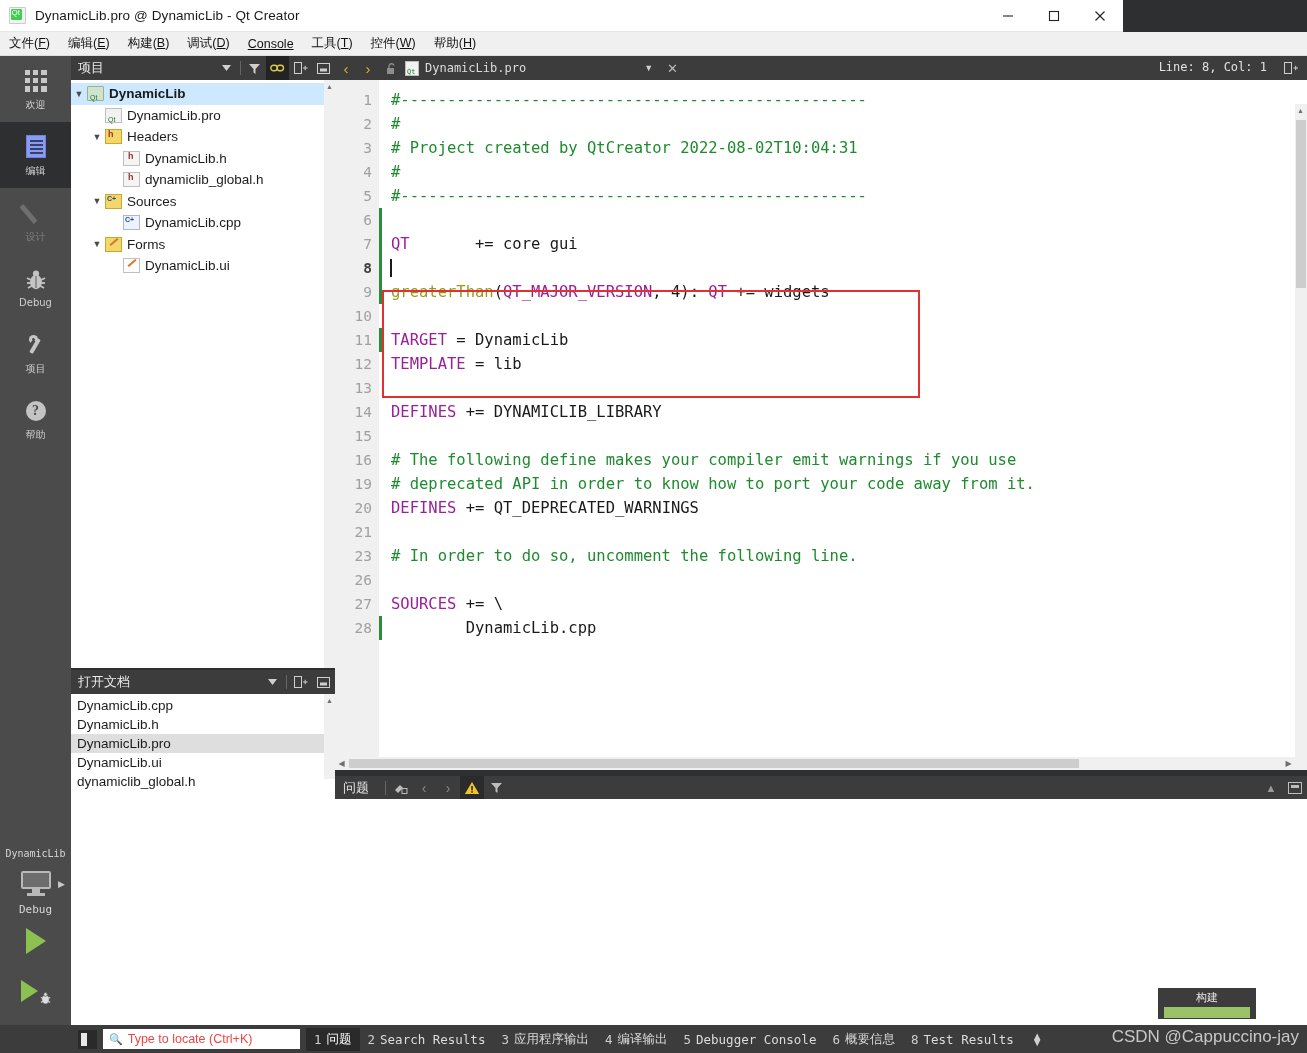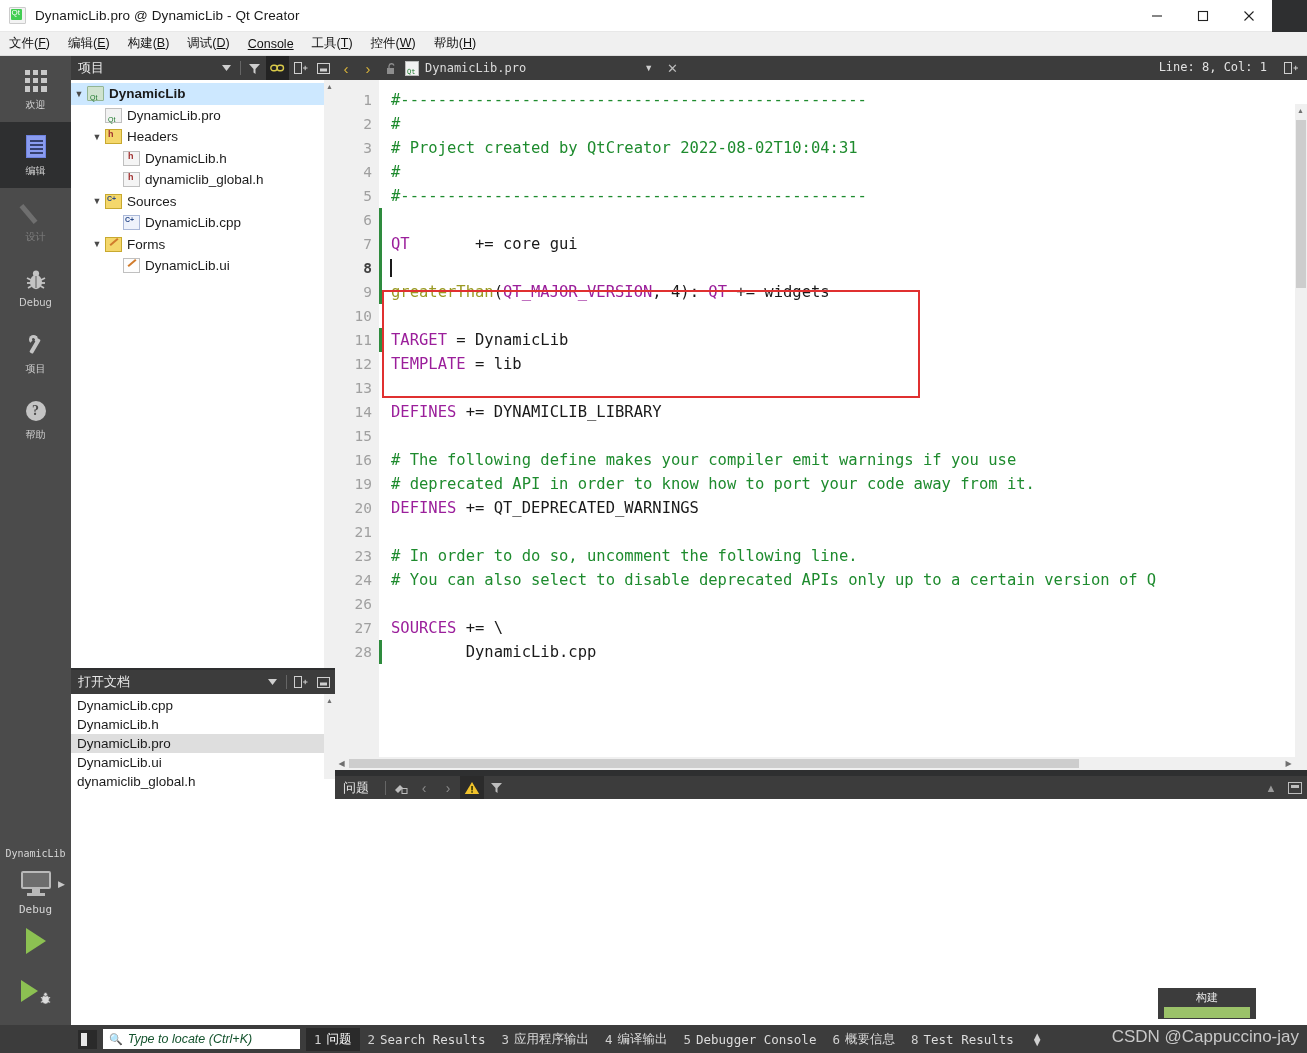--- a/index.html
+++ b/index.html
@@ -6,21 +6,21 @@
   html, body {
     width: 1307px; height: 1053px;
     font-family: "Liberation Sans", sans-serif;
     overflow: hidden;
     background: #ffffff;
   }
   #app { position: relative; width: 1307px; height: 1053px; background: #2e2f30; }
 
   
   .titlebar {
-    position: absolute; left: 0; top: 0; width: 1272px; height: 32px;
+    position: absolute; left: 0; top: 0; width: 1123px; height: 32px;
     background: #ffffff; display: flex; align-items: center;
     border-bottom: 1px solid #e8e8e8;
   }
   .app-icon {
     width: 17px; height: 17px; margin-left: 9px; position: relative;
     background: #f3f3f3; border: 1px solid #cccccc; border-radius: 1px;
   }
   .app-icon::before {
     content: ""; position: absolute; left: 1px; top: 1px;
     width: 11px; height: 11px; background: #41cd52; border-radius: 1px;
@@ -227,21 +227,21 @@
   .build-tip .lbl { text-align:center; font-size:11px; color:#e8e8e8; padding-top:2px; }
   .build-tip .bar { margin: 2px auto 0; width: 86px; height: 11px; background:#9bc269; }
 
   
   .statusbar { position:absolute; left:0; top:1025px; width:1307px; height:28px; background:#3c3c3c;
                display:flex; align-items:center; }
   .sb-sq { margin-left: 78px; width: 19px; height: 19px; background:#2a2a2a; position:relative; }
   .sb-sq::after { content:""; position:absolute; left:3px; top:3px; width:6px; height:13px; background:#e8e8e8; }
   .locate { margin-left: 6px; width: 197px; height: 20px; background:#ffffff; display:flex; align-items:center; }
   .locate .mag { margin-left: 6px; color:#555555; font-size:11px; }
-  .locate .ph { margin-left: 5px; font-size: 12.5px; color:#14532d;font-style:italic; }
+  .locate .ph { margin-left: 5px; font-size: 12.5px; color:#ef4444; }
   .sb-tab { display:flex; align-items:center; gap:5px; padding: 3px 8px; font-size: 12.5px; color:#dcdcdc;
             font-family: "DejaVu Sans Mono", monospace; white-space: nowrap; }
   .sb-tab.sel { background:#2a2a2a; color:#ffffff; }
   .sb-tab .num { color:#cfcfcf; }
   .sb-tab .cn { font-family: "Liberation Sans", sans-serif; }
   .sb-updown { margin-left: 10px; color:#d0d0d0; font-size: 11px; display:flex; flex-direction:column; line-height:6px; }
 
   .watermark { position:absolute; right: 8px; top: 1027px; font-size: 17px; color: #c8c8c8; }
 </style>
 </head>
@@ -650,25 +650,20 @@
             <span class="lnum">21</span>
             <span class="chg"></span>
             <span class="ctext"></span>
           </div>
           <div class="cline">
             <span class="lnum">23</span>
             <span class="chg"></span>
             <span class="ctext"><span class="c-com"># In order to do so, uncomment the following line.</span></span>
           </div>
           <div class="cline">
-            <span class="lnum">24</span>
-            <span class="chg"></span>
-            <span class="ctext"><span class="c-com"># You can also select to disable deprecated APIs only up to a certain version of Q</span></span>
-          </div>
-          <div class="cline">
             <span class="lnum">26</span>
             <span class="chg"></span>
             <span class="ctext"></span>
           </div>
           <div class="cline">
             <span class="lnum">27</span>
             <span class="chg"></span>
             <span class="ctext"><span class="c-var">SOURCES</span><span class="c-pl"> += \</span></span>
           </div>
           <div class="cline">

